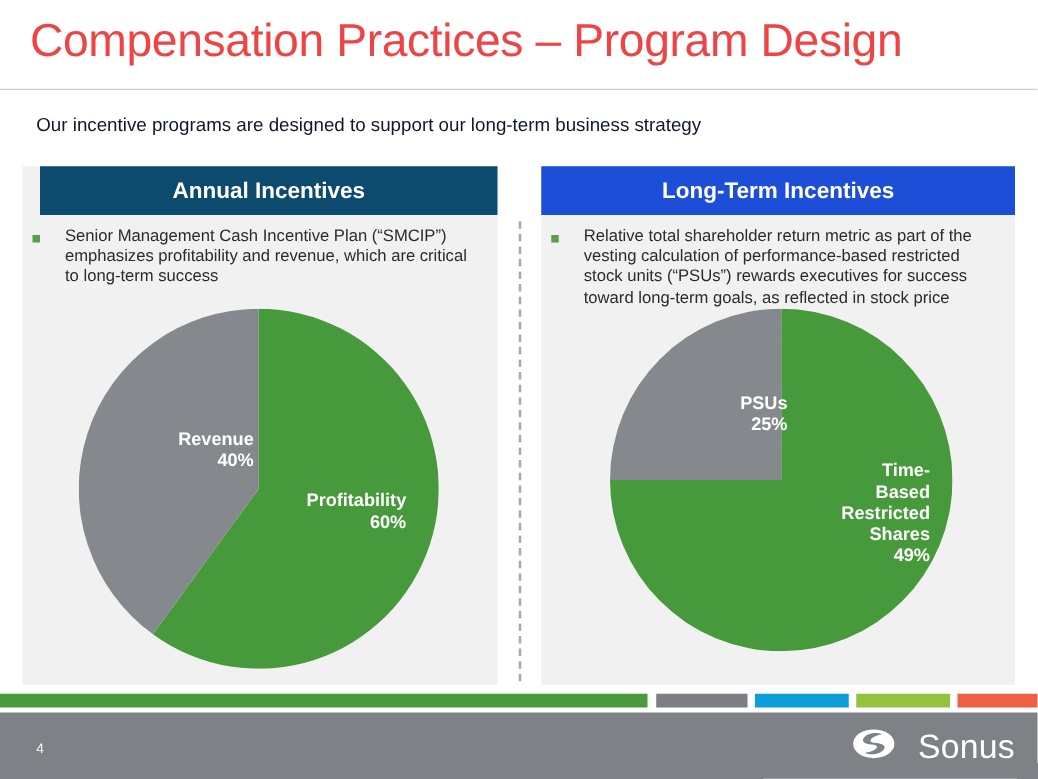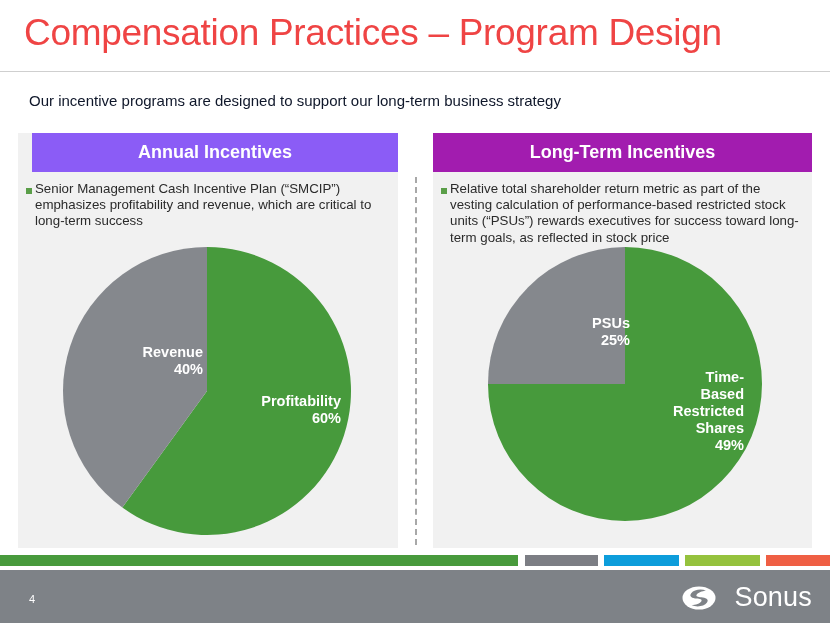--- a/index.html
+++ b/index.html
@@ -55,29 +55,29 @@
 
   .panel-header {
     height: 39px;
     display: flex;
     align-items: center;
     justify-content: center;
     color: #ffffff;
     font-size: 18px;
     font-weight: bold;
   }
-  #panel-annual .panel-header { background: #8b5cf6; margin-left: 14px; }
-  #panel-lti .panel-header    { background: #a21caf; }
+  #panel-annual .panel-header { background: #0c4a6e; margin-left: 14px; }
+  #panel-lti .panel-header    { background: #1d4ed8; }
 
   .panel-body { padding: 9px 10px 0 8px; }
 
   .bullet-row {
     display: flex;
     align-items: flex-start;
-    gap: 3px;
+    gap: 20px;
   }
   .bullet-mark {
     width: 6px;
     height: 6px;
     background: #5a9e48;
     flex: 0 0 auto;
     margin-top: 7px;
   }
   .bullet-text {
     font-size: 13.3px;
@@ -105,21 +105,21 @@
   .pie-label {
     position: absolute;
     color: #ffffff;
     font-size: 14.5px;
     font-weight: bold;
     line-height: 17px;
     text-align: right;
     white-space: pre-line;
   }
   #label-revenue      { left: 36px;  top: 97px;  width: 104px; }
-  #label-profit       { left: 148px; top: 146px; width: 130px; }
+  #label-profit       { left: 132px; top: 146px; width: 130px; }
   #label-psus         { left: 32px;  top: 68px;  width: 110px; }
   #label-timebased    { left: 140px; top: 122px; width: 116px; }
 
   
   #footer-bar {
     position: absolute;
     left: 0;
     top: 553px;
     width: 830px;
     height: 15px;
@@ -149,21 +149,21 @@
     left: 29px;
     top: 593px;
     font-size: 11px;
     color: #ffffff;
   }
   #brand-logo {
     position: absolute;
     right: 18px;
     top: 582px;
     display: flex;
-    align-items: center;
+    align-items: flex-start;
     gap: 18px;
   }
   #brand-mark { display: block; }
   #brand-text {
     color: #ffffff;
     font-size: 27px;
     font-weight: 400;
     letter-spacing: 0.2px;
   }
 </style>

